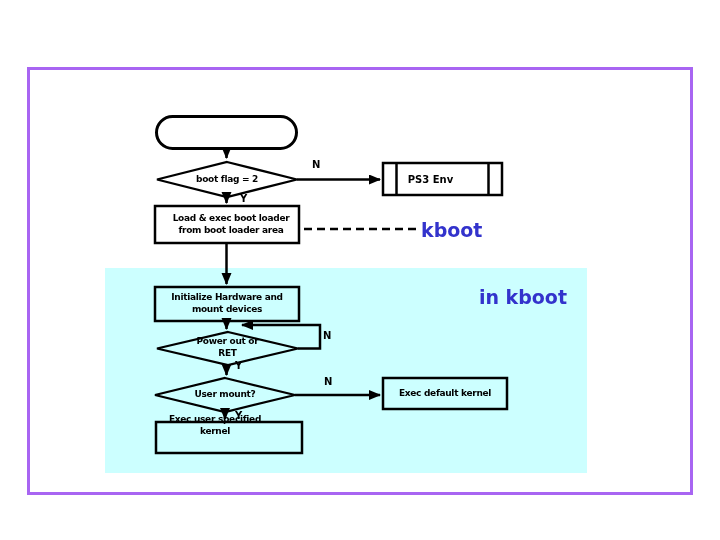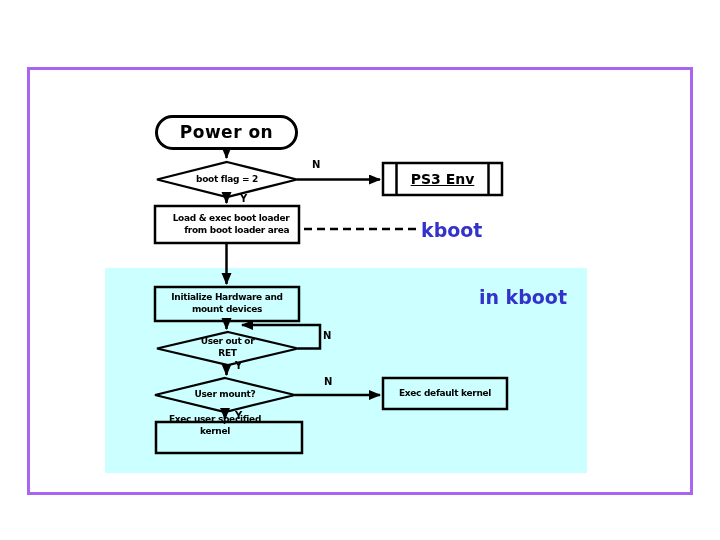--- a/index.html
+++ b/index.html
@@ -28,22 +28,22 @@
   svg.connectors .w2{stroke-width:2.2px;}
   svg.connectors .dashed{stroke-dasharray:8 5;}
   .lbl{
     position:absolute;display:flex;align-items:center;justify-content:center;
     text-align:center;font-weight:bold;color:#000;white-space:pre-line;
     line-height:1.3;
   }
   .node-text{font-size:9px;letter-spacing:-0.3px;}
   .power-on{left:155px;top:115px;width:143px;height:35px;font-size:17px;letter-spacing:0.5px;}
   .boot-flag{left:157px;top:162px;width:140px;height:35px;}
-  .ps3-env{left:396px;top:163px;width:93px;height:32px;font-size:14px;text-decoration:underline;}
-  .load-box{left:155px;top:206px;width:152px;height:37px;text-align:right;}
+  .ps3-env{left:384px;top:163px;width:93px;height:32px;font-size:10px;}
+  .load-box{left:155px;top:206px;width:152px;height:37px;}
   .init-box{left:155px;top:287px;width:144px;height:34px;}
   .timeout{left:157px;top:330px;width:141px;height:35px;}
   .user-inputs{left:155px;top:378px;width:140px;height:34px;}
   .exec-default{left:383px;top:378px;width:124px;height:31px;border-radius:14px;}
   .exec-user{left:156px;top:410px;width:118px;height:31px;}
   .edge{
     position:absolute;font-weight:bold;font-size:10px;color:#000;
   }
   .e-n1{left:312px;top:159px;}
   .e-y1{left:240px;top:193px;}
@@ -106,28 +106,27 @@
 
     <line class="stroke w25" x1="295" y1="395" x2="380" y2="395" marker-end="url(#ah)"></line>
 
     <rect class="stroke w25" x="383" y="378" width="124" height="31"></rect>
 
     <line class="stroke w25" x1="225" y1="412" x2="225" y2="419" marker-end="url(#ah)"></line>
 
     <rect class="stroke w25" x="156" y="422" width="146" height="31"></rect>
   </svg>
 
-  <div class="lbl power-on">Power on</div>
   <div class="lbl boot-flag node-text">boot flag = 2</div>
   <div class="lbl ps3-env">PS3 Env</div>
   <div class="lbl load-box node-text">Load &amp; exec boot loader
 from boot loader area</div>
   <div class="lbl init-box node-text">Initialize Hardware and
 mount devices</div>
-  <div class="lbl timeout node-text">User out or
+  <div class="lbl timeout node-text">Power out or
 RET</div>
   <div class="lbl user-inputs node-text">User mount?</div>
   <div class="lbl exec-default node-text">Exec default kernel</div>
   <div class="lbl exec-user node-text">Exec user specified kernel</div>
 
   <div class="edge e-n1">N</div>
   <div class="edge e-y1">Y</div>
   <div class="edge e-n2">N</div>
   <div class="edge e-y2">Y</div>
   <div class="edge e-n3">N</div>

